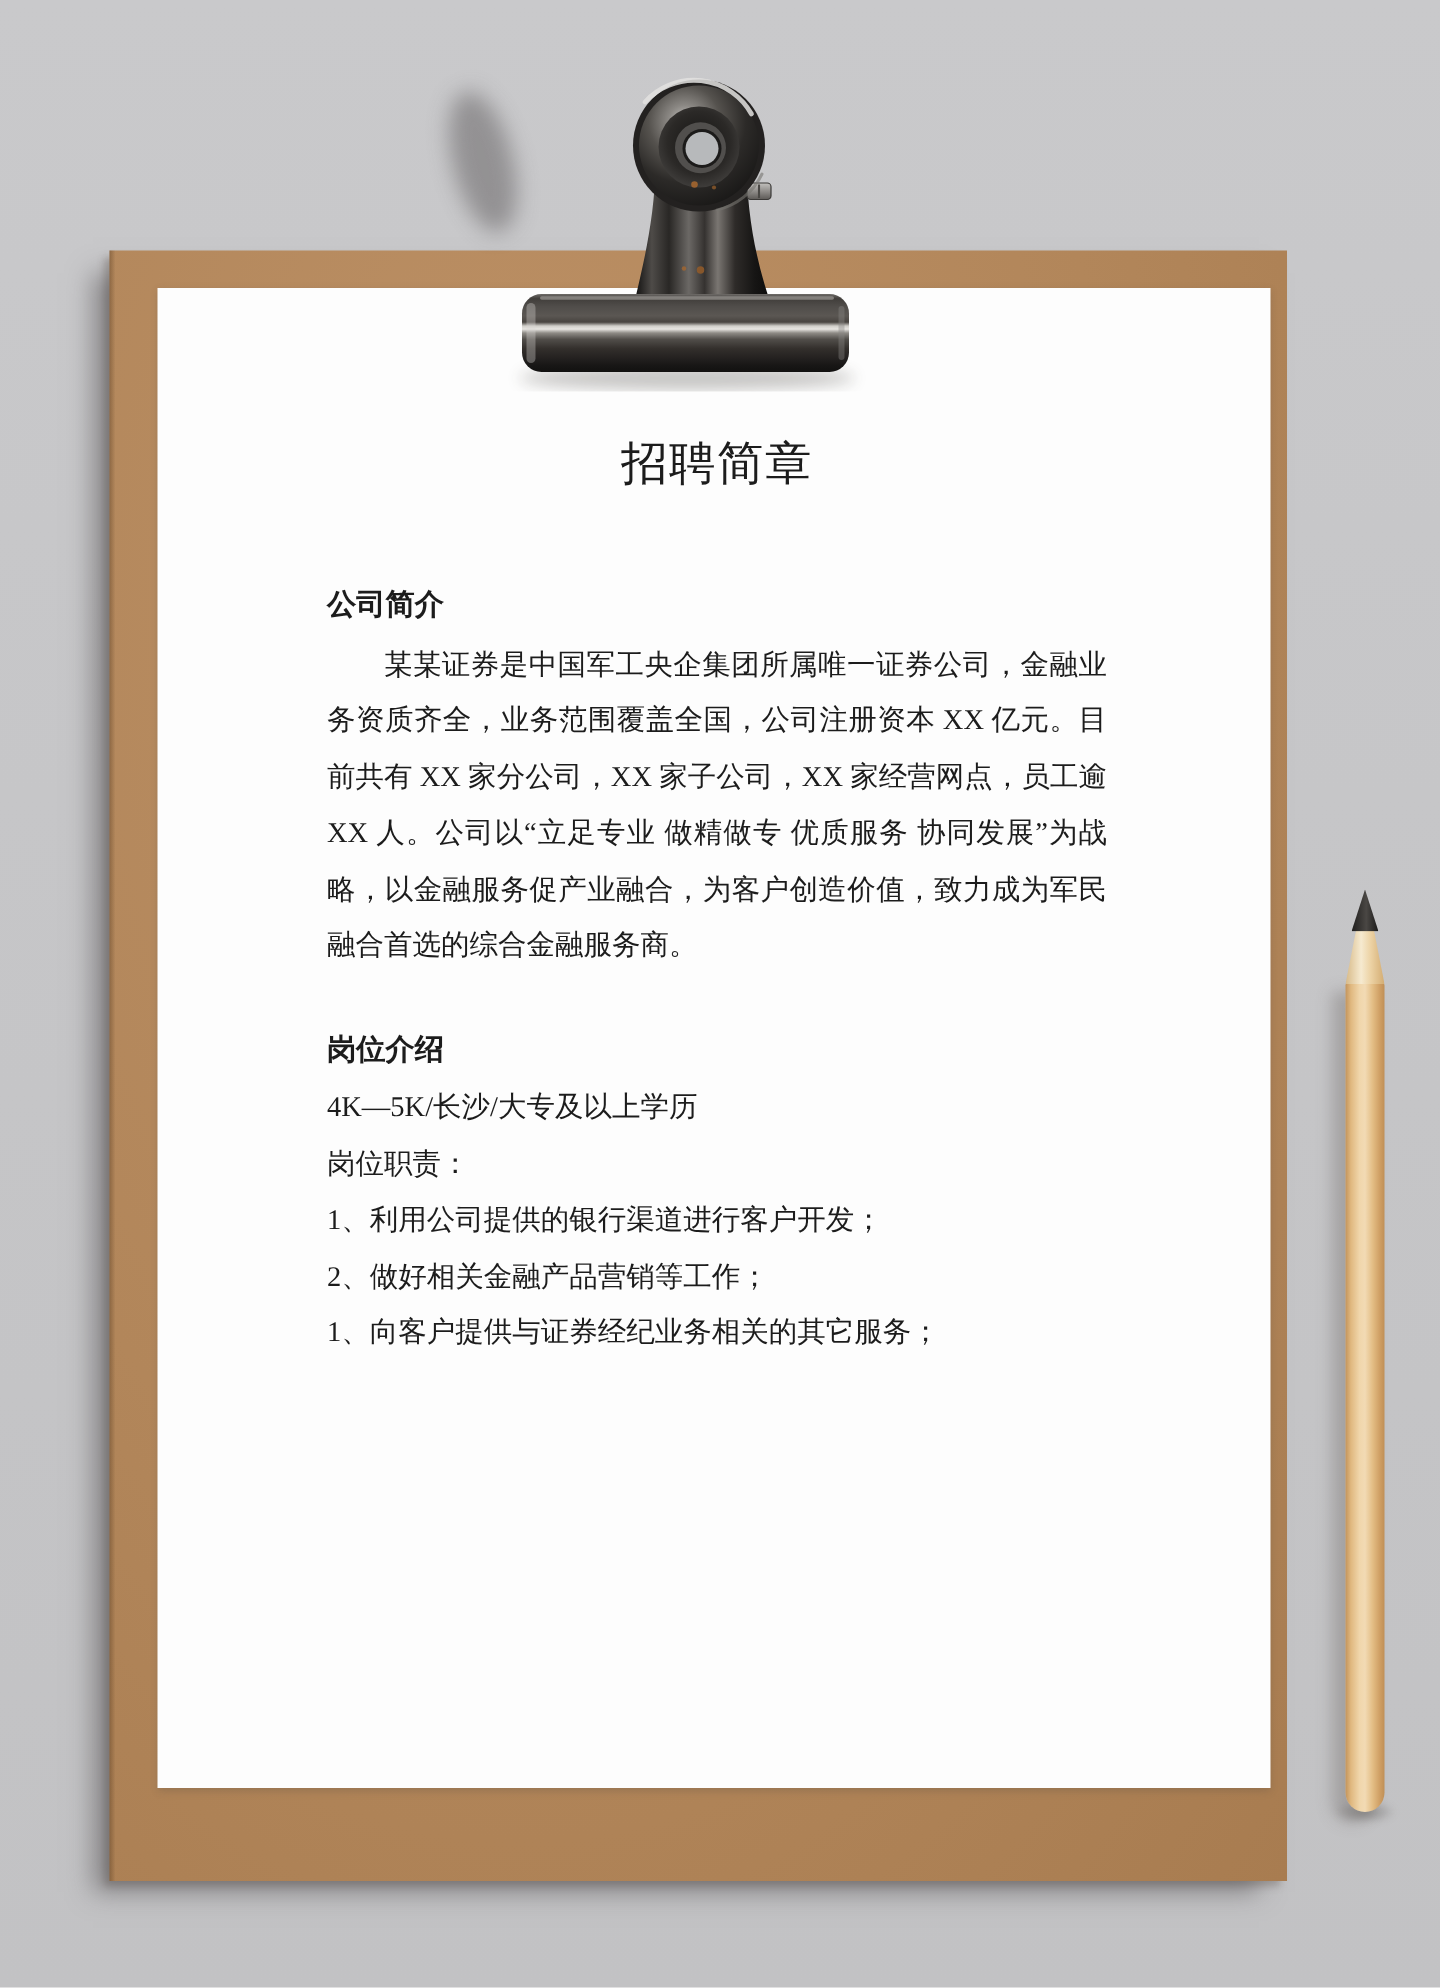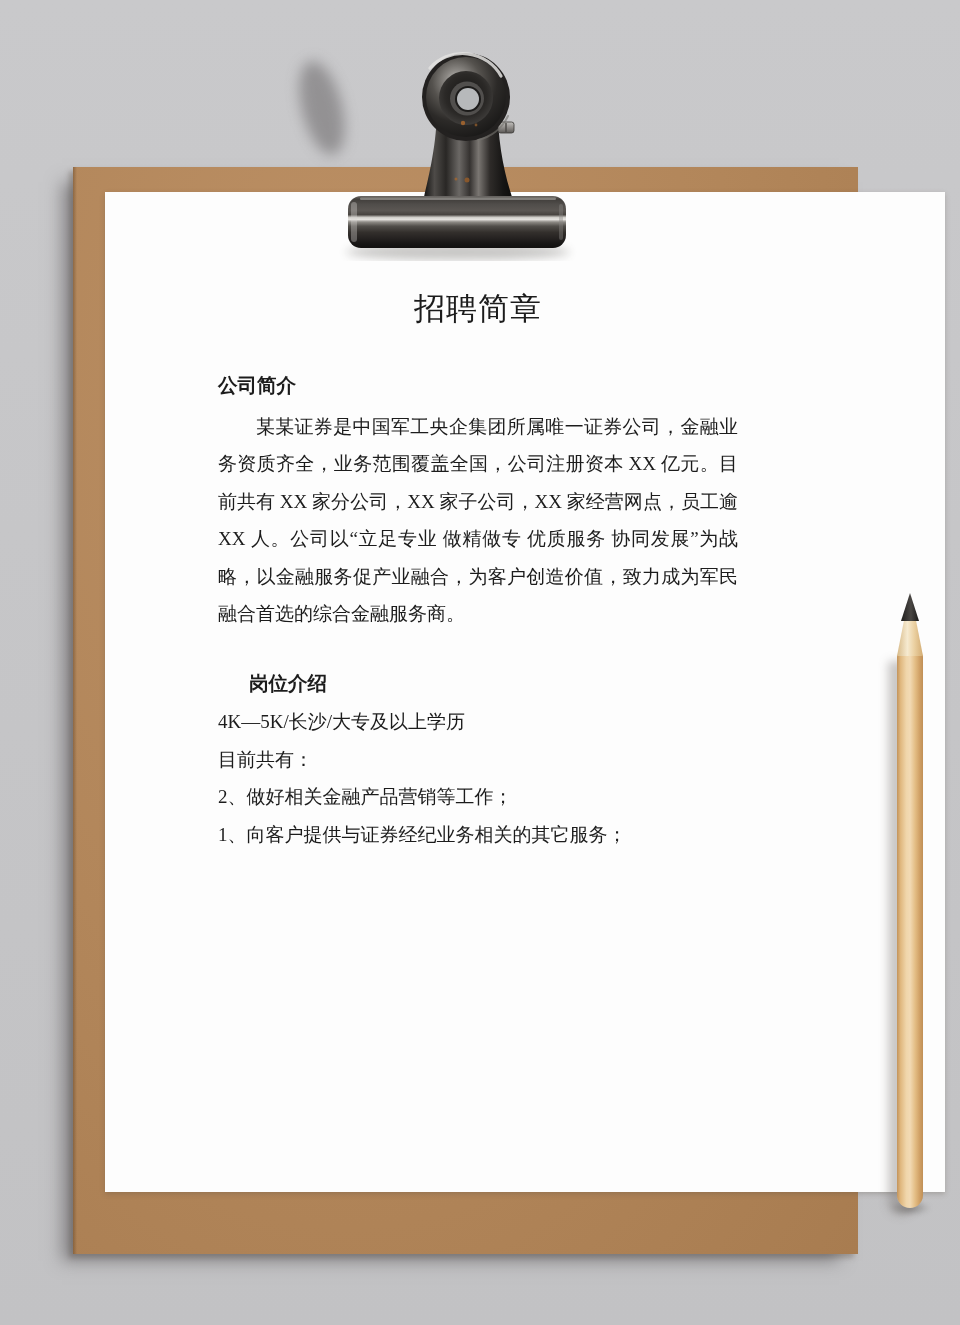--- a/index.html
+++ b/index.html
@@ -17,39 +17,39 @@
     background:radial-gradient(ellipse at 35% 22%,#bc9065 0%,#b2865a 55%,#a87c50 100%);
     box-shadow:-15px 11px 16px -4px rgba(86,82,84,0.55),-4px 4px 5px rgba(92,80,72,0.35);
   }
   .clipboard::before{
     content:"";position:absolute;left:0;top:0;bottom:0;width:4px;
     background:linear-gradient(90deg,rgba(70,45,22,0.35),rgba(70,45,22,0));
   }
 
   
   .paper{
-    position:absolute;left:32px;top:25px;width:840px;height:1000px;
+    position:absolute;left:32px;top:25px;width:742px;height:1000px;
     background:#fdfdfd;
     box-shadow:0 2px 5px rgba(90,80,70,0.28);
   }
 
   
   .doc{
     position:absolute;left:0;top:0;width:725px;box-sizing:border-box;
     padding:95px 92px 0 113px;color:#1c1c1c;
   }
   .doc-title{
     font-size:31px;line-height:44px;text-align:center;letter-spacing:1px;
     font-weight:normal;margin:0;
   }
   .sec-heading{
     font-size:19.5px;font-weight:bold;line-height:30px;margin:0;
   }
-  .h1{margin-top:41px;font-family:Liberation Mono, monospace;}
-  .h2{margin-top:37px;margin-left:31px;}
+  .h1{margin-top:58px;}
+  .h2{margin-top:37px;}
   .para{
     font-size:19px;line-height:37.4px;text-align:justify;
     text-indent:2em;margin:6px 0 0 0;
   }
   .lines{margin-top:4px;}
   .line{
     font-size:19px;line-height:37.4px;text-align:justify;margin:0;
   }
 
   
@@ -88,21 +88,22 @@
     <div class="paper">
       <div class="doc">
         <h1 class="doc-title">招聘简章</h1>
 
         <h2 class="sec-heading h1">公司简介</h2>
         <p class="para">某某证券是中国军工央企集团所属唯一证券公司，金融业务资质齐全，业务范围覆盖全国，公司注册资本 XX 亿元。目前共有 XX 家分公司，XX 家子公司，XX 家经营网点，员工逾 XX 人。公司以“立足专业 做精做专 优质服务 协同发展”为战略，以金融服务促产业融合，为客户创造价值，致力成为军民融合首选的综合金融服务商。</p>
 
         <h2 class="sec-heading h2">岗位介绍</h2>
         <div class="lines">
           <p class="line">4K—5K/长沙/大专及以上学历</p>
-          <p class="line">目前共有：</p>
+          <p class="line">岗位职责：</p>
+          <p class="line">1、利用公司提供的银行渠道进行客户开发；</p>
           <p class="line">2、做好相关金融产品营销等工作；</p>
           <p class="line">1、向客户提供与证券经纪业务相关的其它服务；</p>
         </div>
       </div>
     </div>
   </div>
 
   <div class="pencil">
     <div class="pencil-shadow"></div>
     <div class="pencil-body"></div>

